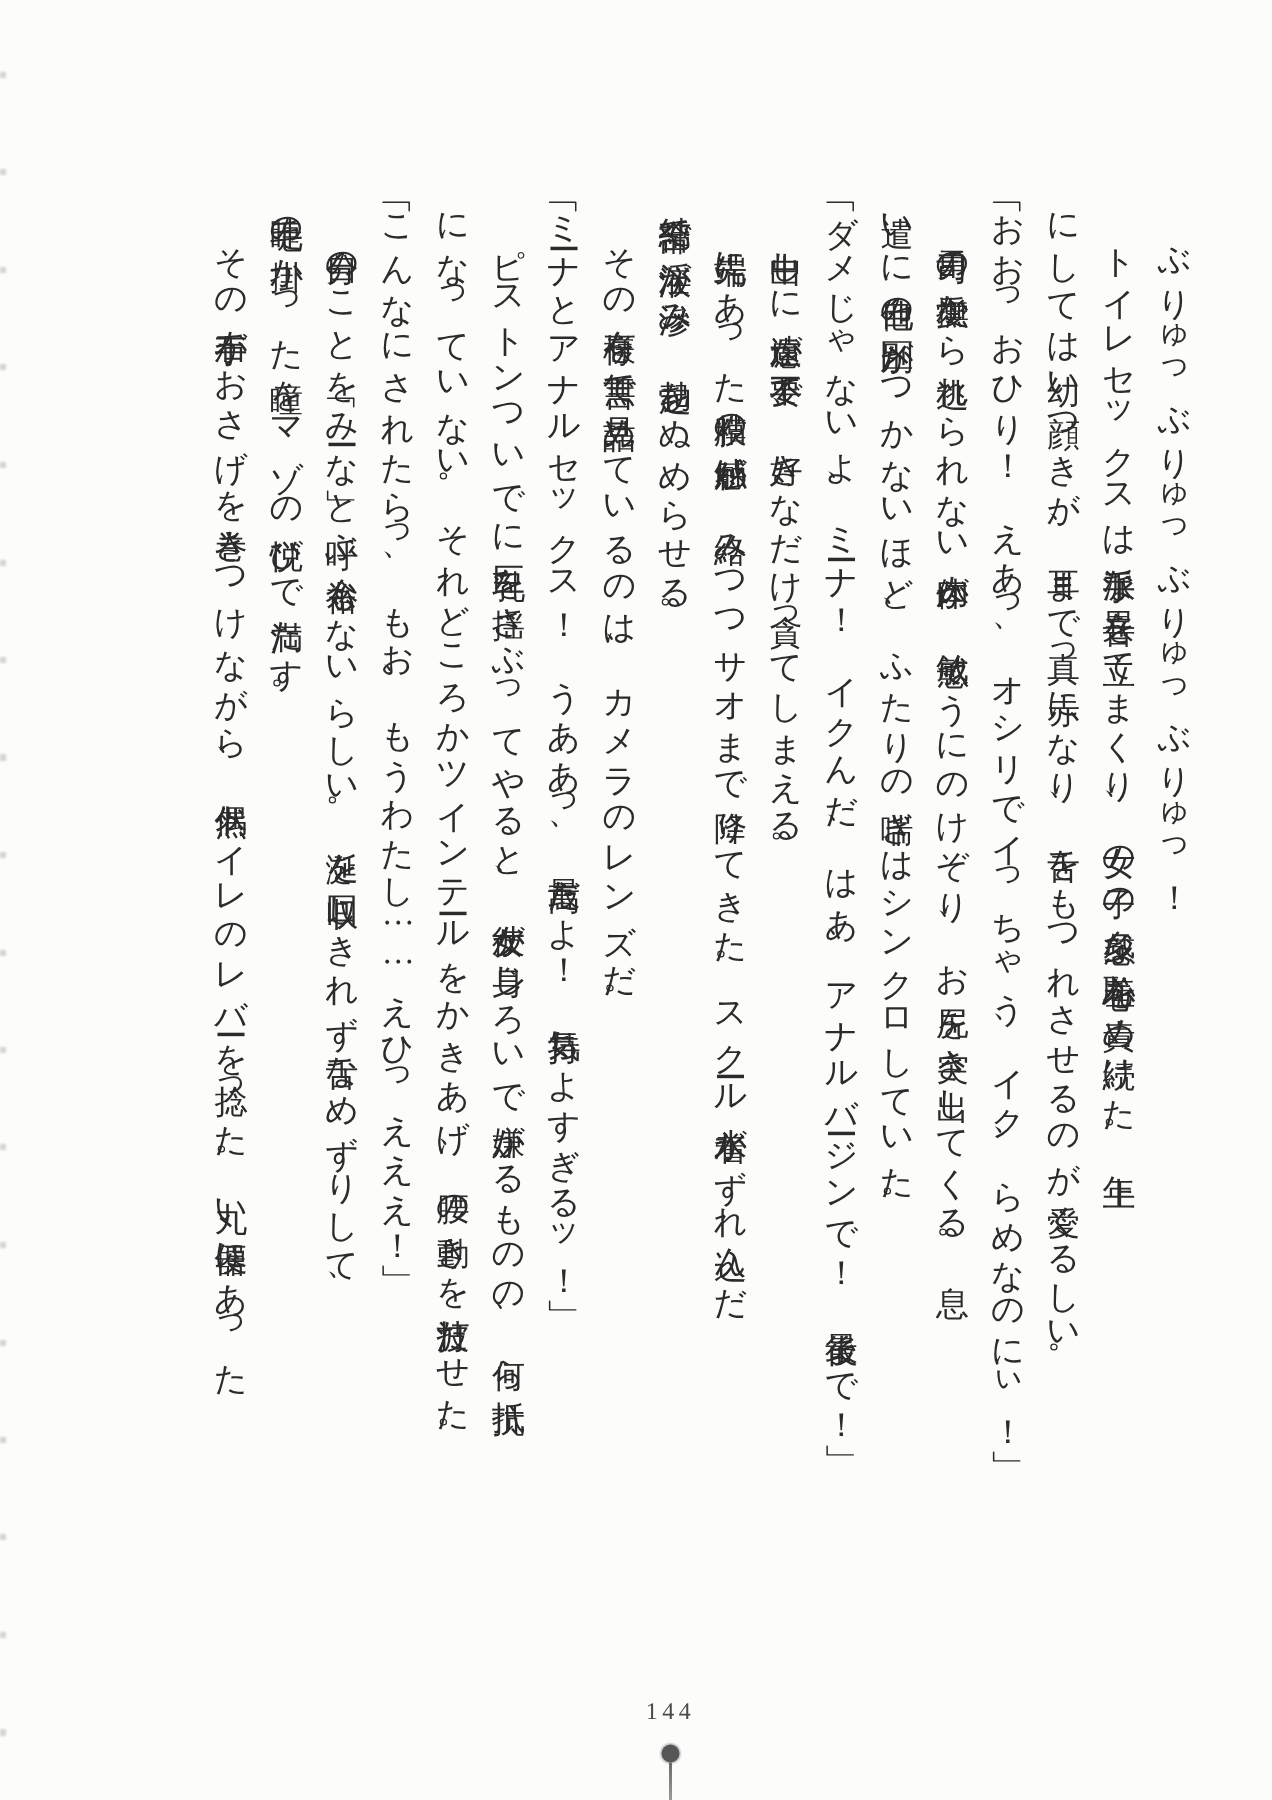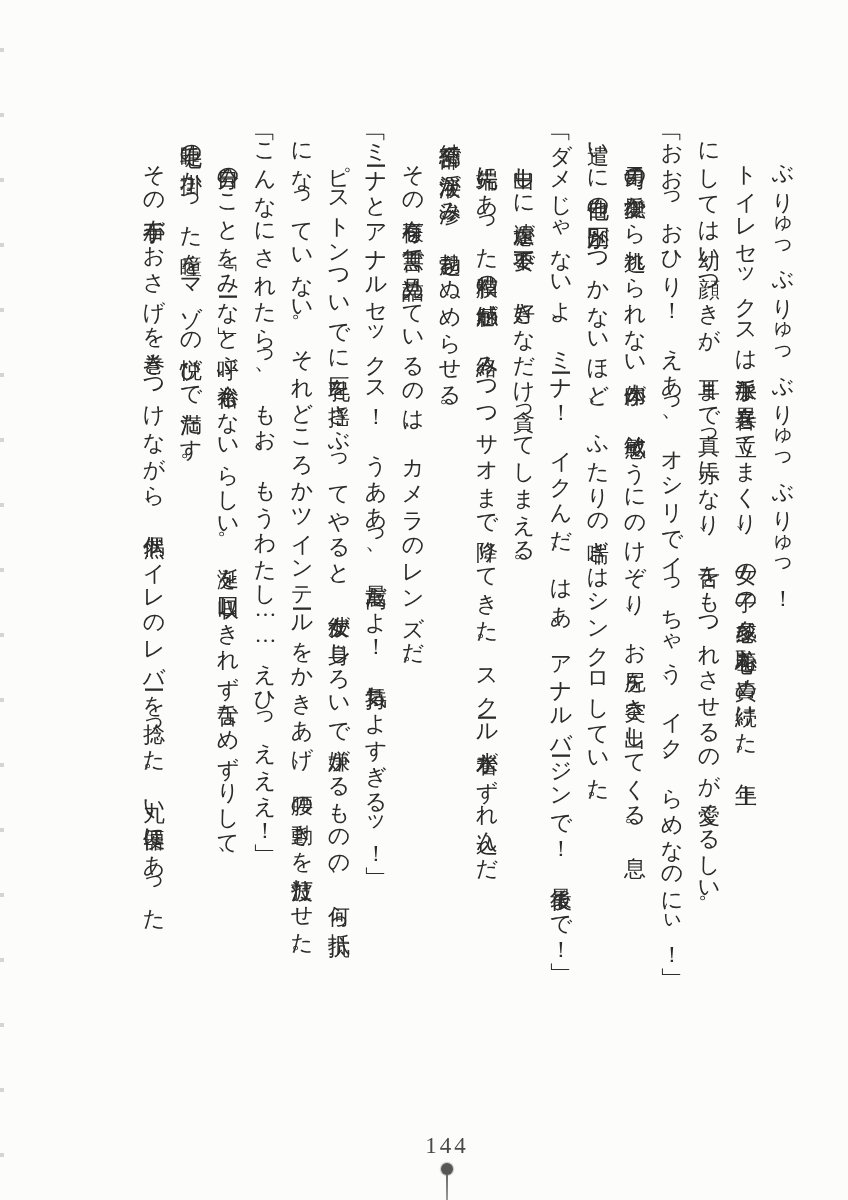--- a/index.html
+++ b/index.html
@@ -37,21 +37,21 @@
     text-align:left;
   }
   .tcol{
     margin:0;padding:0;
     font-kerning:none;
   }
   .page-number{
     position:absolute;
     top:1133px;left:399px;width:96px;
     text-align:center;
-    font-size:23px;
+    font-size:16px;
     letter-spacing:3px;
     color:#4a4a4a;
   }
   .binding-dot{
     position:absolute;
     left:441px;top:1163px;
     width:12px;height:12px;
     border-radius:50%;
     background:#565656;
     box-shadow:0 0 1px 1px rgba(86,86,86,.35);

